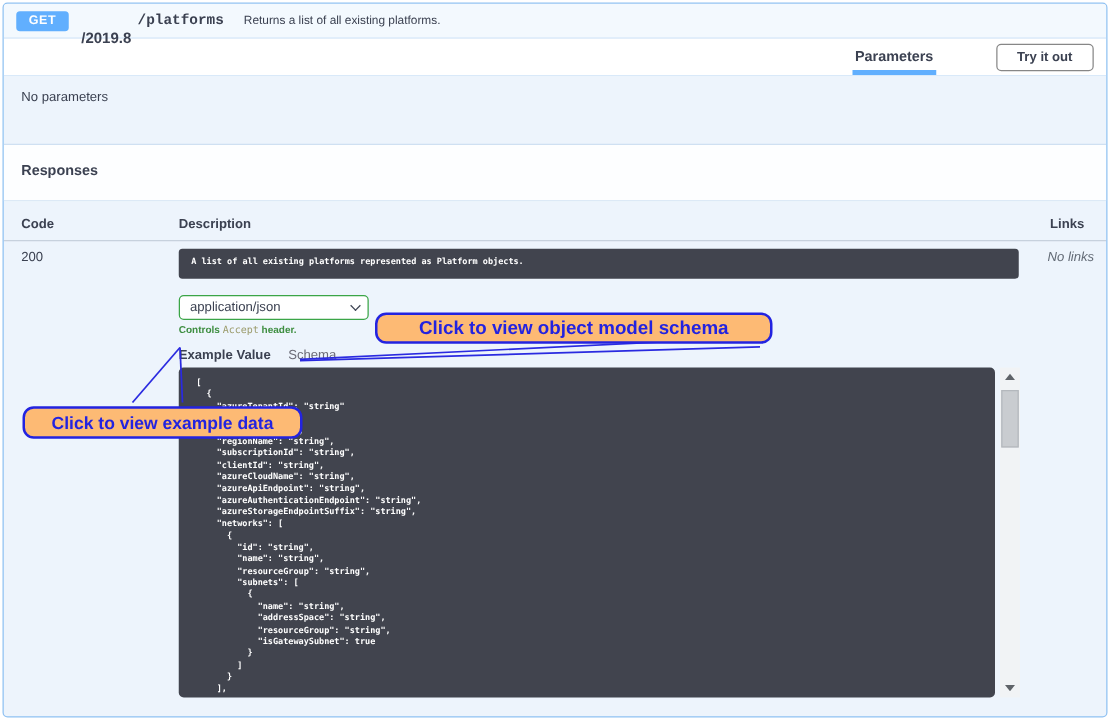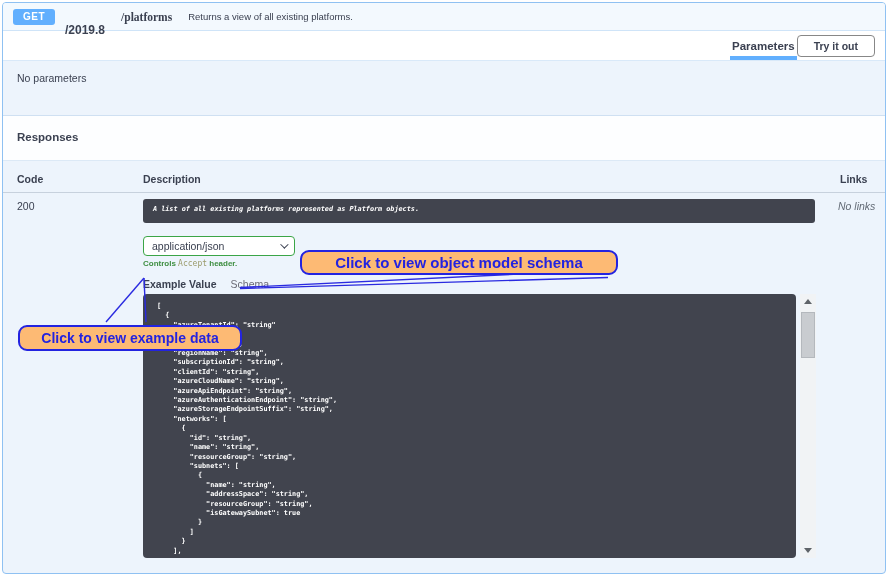--- a/index.html
+++ b/index.html
@@ -3,40 +3,40 @@
 <meta charset="utf-8">
 <style>
   * { margin:0; padding:0; box-sizing:border-box; }
   html,body { width:889px; height:577px; background:#fff; font-family:"Liberation Sans",sans-serif; color:#3b4151; overflow:hidden; }
   .opblock { position:absolute; left:2px; top:2px; width:884px; height:572px; border:1px solid #8fc1f2; border-radius:4px; background:#edf4fc; overflow:hidden; }
 
   
   .summary { height:28px; background:#f3f9fe; border-bottom:1px solid #cfe4f8; display:flex; align-items:center; padding:0 10px; }
   .method-badge { width:42px; height:16px; background:#61affe; border-radius:3px; color:#fff; font-size:10px; font-weight:bold; letter-spacing:.5px; display:flex; align-items:center; justify-content:center; }
   .base-path { margin-left:10px; font-weight:bold; font-size:12px;margin-top:27px; }
-  .endpoint-path { margin-left:16px; font-family:Liberation Serif, serif; font-weight:bold; font-size:11.5px; }
+  .endpoint-path { margin-left:5px; font-family:Liberation Mono, monospace; font-weight:bold; font-size:11.5px; }
   .endpoint-summary { margin-left:16px; font-size:9.5px; color:#3b4151; }
 
   
   .tab-row { height:30px; background:#fff; border-bottom:1px solid #d9e9f9; display:flex; align-items:center; justify-content:flex-end; padding:0 10px; }
   .param-tab { position:relative; font-size:11.5px; font-weight:bold; padding:0 2px; height:100%; display:flex; align-items:center; cursor:pointer; }
   .param-tab .underline { position:absolute; left:0; right:0; bottom:0; height:4px; background:#61affe; }
-  .try-btn { background:#fff; border:1.5px solid #878787; border-radius:4px; font-size:10.5px; font-weight:bold; color:#3b4151; padding:4px 16px; cursor:pointer; }
+  .try-btn { background:#fff; border:1.5px solid #878787; border-radius:4px; font-size:10.5px; font-weight:bold; color:#3b4151; padding:4px 16px; cursor:pointer;margin-left:48px; }
 
   .no-params { height:55px; background:#edf4fc; border-bottom:1px solid #cfe0f2; padding:11px 14px; font-size:10.5px; }
   .responses-title { height:45px; background:#fdfeff; border-bottom:1px solid #dce9f6; padding:15px 14px; font-size:11.5px; font-weight:bold; }
 
   
   .rt-head { display:grid; grid-template-columns:126px 680px 1fr; padding:12px 0 7px 14px; border-bottom:1px solid rgba(89,105,129,.25); font-size:10.5px; font-weight:bold; }
   .rt-head .links-h { padding-left:17px; }
   .rt-body { display:grid; grid-template-columns:126px 680px 1fr; padding:6px 0 0 14px; }
   .cell-code { font-size:10.5px; padding-top:1px; }
   .cell-links { font-size:10.5px; font-style:italic; color:#626a75; padding-left:15px; padding-top:1px; }
 
-  .resp-note { background:#41444e; border-radius:3px; color:#fff; width:672px; height:24px; padding:6px 10px; font-family:"DejaVu Sans Mono",monospace; font-size:6.8px; font-style:italic; font-weight:bold; }
+  .resp-note { background:#41444e; border-radius:3px; color:#fff; width:672px; height:24px; padding:6px 10px; font-family:"DejaVu Sans Mono",monospace; font-size:6.8px; font-weight:bold; }
   .media-row { margin-top:13px; }
   .media-select { width:152px; height:20px; background:#fff; border:1.5px solid #3ba547; border-radius:4px; display:flex; align-items:center; justify-content:space-between; padding:0 8px; font-size:10.5px; cursor:pointer; }
   .chevron { width:6px; height:6px; border-right:1.5px solid #3b4151; border-bottom:1.5px solid #3b4151; transform:rotate(45deg) translateY(-2px); }
   .controls-accept { margin-top:3px; font-size:8px; color:#3e8e41; font-weight:bold; }
   .controls-accept .code { font-family:"DejaVu Sans Mono",monospace; font-weight:normal; color:#9b9b6b; }
   .model-tabs { margin-top:10px; display:flex; align-items:center; font-size:10.5px; }
   .tab-example { font-weight:bold; color:#3b4151; cursor:pointer; }
   .tab-schema { margin-left:14px; color:#6b6b76; cursor:pointer; }
 
   .code-wrap { margin-top:4px; display:flex; }
@@ -58,21 +58,21 @@
 </style>
 </head>
 <body>
 
 <div class="opblock">
 
   <div class="summary">
     <div class="method-badge">GET</div>
     <span class="base-path">/2019.8</span>
     <span class="endpoint-path">/platforms</span>
-    <span class="endpoint-summary">Returns a view of all existing platforms.</span>
+    <span class="endpoint-summary">Returns a list of all existing platforms.</span>
   </div>
 
   <div class="tab-row">
     <div class="param-tab">
       <span>Parameters</span>
       <div class="underline"></div>
     </div>
     <button class="try-btn">Try it out</button>
   </div>
 

